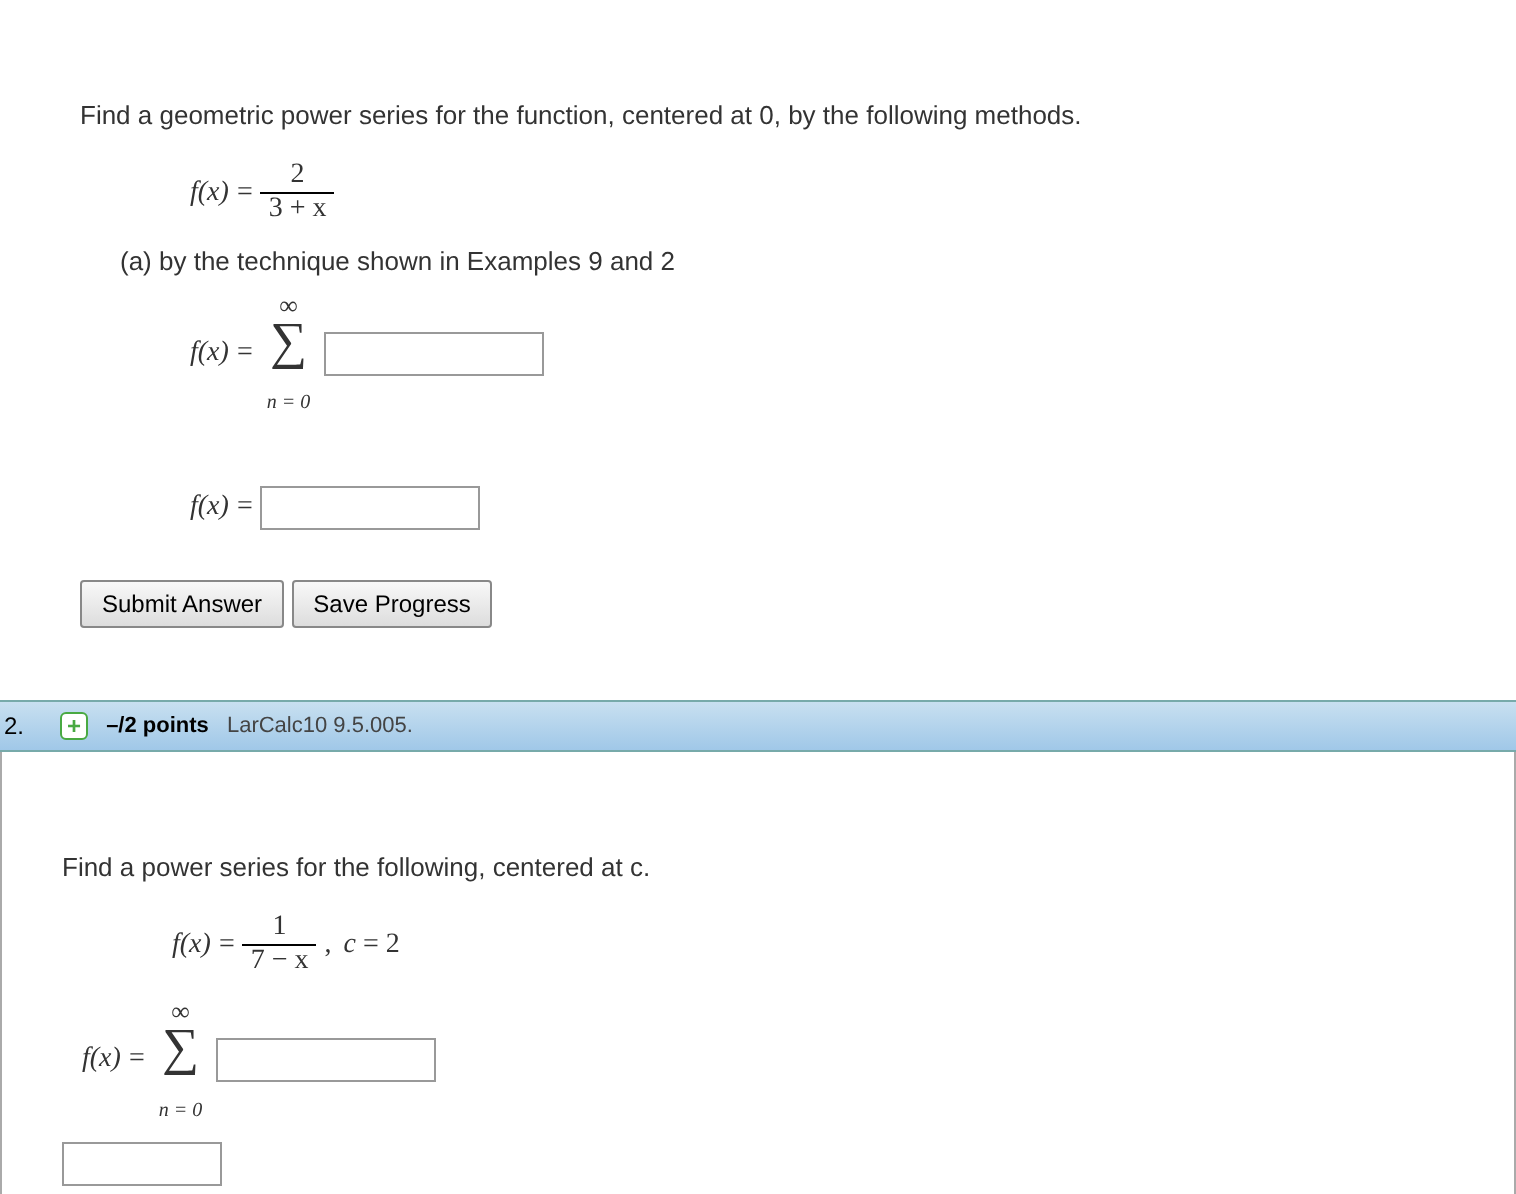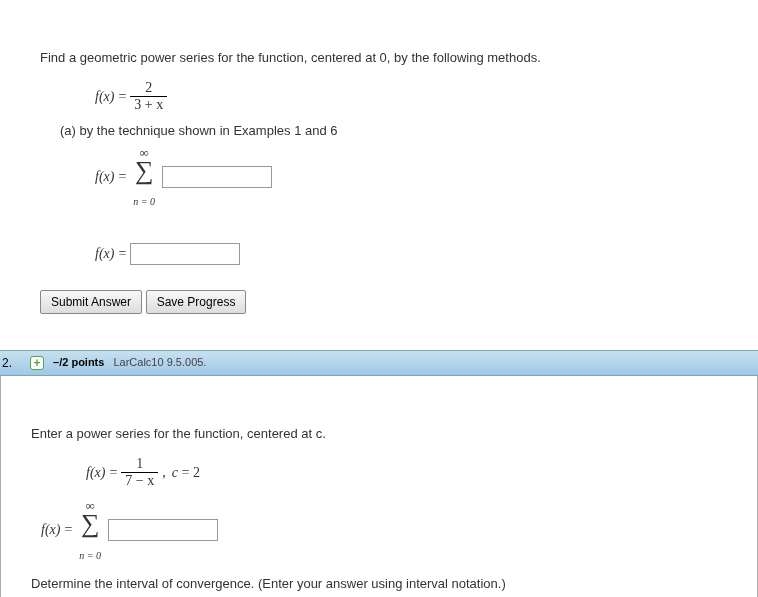--- a/index.html
+++ b/index.html
@@ -145,21 +145,21 @@
 
   <div class="math-line">
     <span>f(x)</span>
     <span style="font-style:normal">=</span>
     <span class="fraction">
       <span class="num">2</span>
       <span class="den">3 + x</span>
     </span>
   </div>
 
-  <div class="subpart">(a) by the technique shown in Examples 1 and 6</div>
+  <div class="subpart">(a) by the technique shown in Examples 9 and 2</div>
 
   <div class="math-line">
     <span>f(x)</span>
     <span style="font-style:normal">=</span>
     <span class="sum-block">
       <span class="inf">∞</span>
       <span class="sigma">∑</span>
       <span class="lower">n = 0</span>
     </span>
     <input type="text" class="answer-input answer-input-wide" style="">
@@ -182,21 +182,21 @@
 
 <div class="q-header">
   <span class="q2-marker">2.</span>
   <span class="expand">+</span>
   <span class="points">–/2 points</span>
   <span class="ref">LarCalc10 9.5.005.</span>
 </div>
 
 <div class="block2">
   <div class="question-block" style="padding-left:30px; padding-bottom:0;">
-    <div class="prompt">Enter a power series for the function, centered at c.</div>
+    <div class="prompt">Find a power series for the following, centered at c.</div>
 
     <div class="math-line">
       <span>f(x)</span>
       <span style="font-style:normal">=</span>
       <span class="fraction">
         <span class="num">1</span>
         <span class="den">7 − x</span>
       </span>
       <span style="font-style:normal">,</span>
       <span style="margin-left:2px; font-style:normal;">
@@ -208,19 +208,18 @@
       <span>f(x)</span>
       <span style="font-style:normal">=</span>
       <span class="sum-block">
         <span class="inf">∞</span>
         <span class="sigma">∑</span>
         <span class="lower">n = 0</span>
       </span>
       <input type="text" class="answer-input answer-input-wide" style="">
     </div>
 
-    <div class="prompt" style="margin-top:15px;">Determine the interval of convergence. (Enter your answer using interval notation.)</div>
 
     <div>
       <input type="text" class="answer-input answer-input-narrow" style="">
     </div>
   </div>
 </div>
 
 </body></html>

